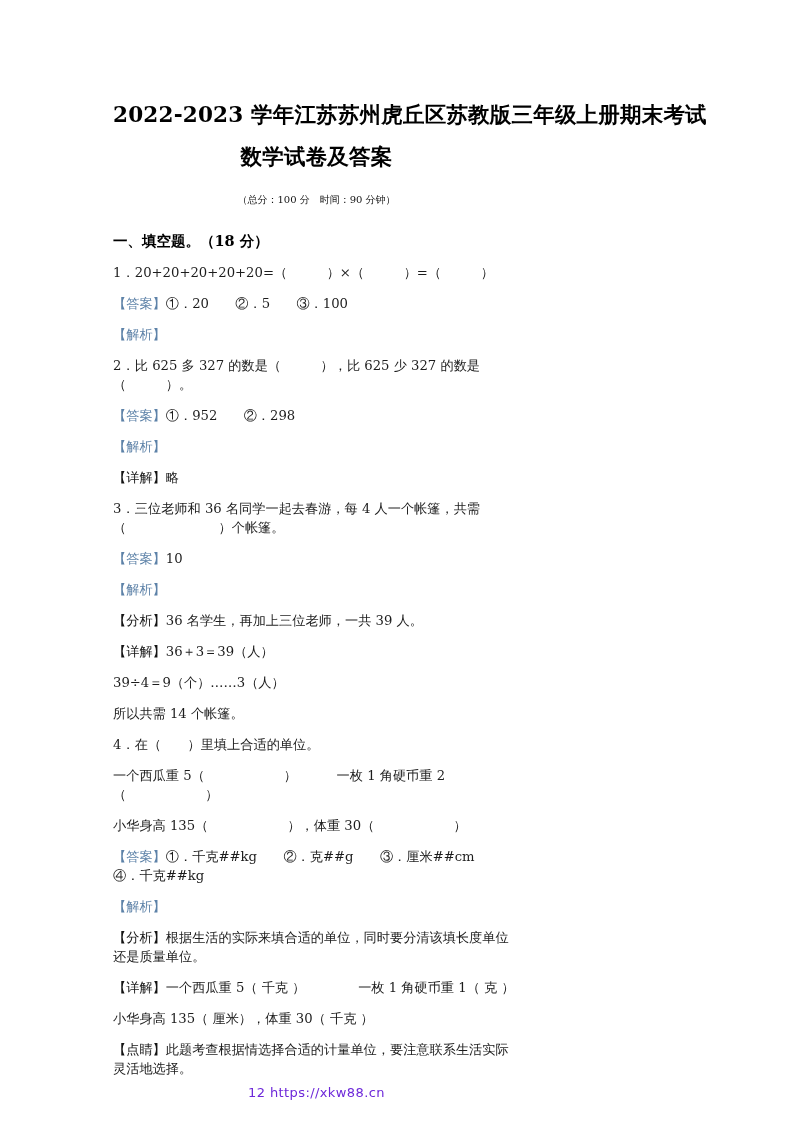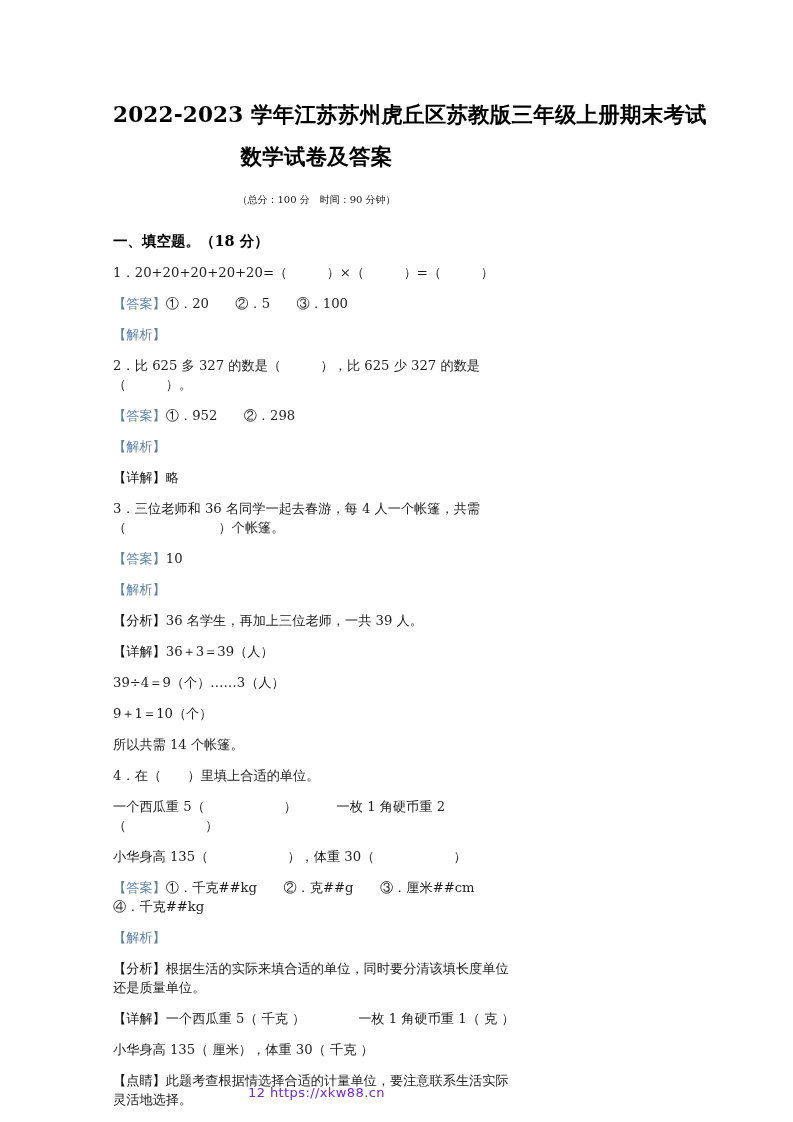--- a/index.html
+++ b/index.html
@@ -107,21 +107,20 @@
   <div class="line"><span class="marker">【答案】</span><span>①．952　　②．298</span></div>
   <div class="line"><span class="marker">【解析】</span></div>
   <div class="line"><span class="marker-black">【详解】</span><span>略</span></div>
 
   <div class="line"><span class="qnum">3．</span><span>三位老师和 36 名同学一起去春游，每 4 人一个帐篷，共需（　　　　　　　）个帐篷。</span></div>
   <div class="line"><span class="marker">【答案】</span><span>10</span></div>
   <div class="line"><span class="marker">【解析】</span></div>
   <div class="line"><span class="marker-black">【分析】</span><span>36 名学生，再加上三位老师，一共 39 人。</span></div>
   <div class="line"><span class="marker-black">【详解】</span><span>36＋3＝39（人）</span></div>
   <div class="line">39÷4＝9（个）……3（人）</div>
-  <div class="line">9＋1＝10（个）</div>
   <div class="line">所以共需 14 个帐篷。</div>
 
   <div class="line"><span class="qnum">4．</span><span>在（　　）里填上合适的单位。</span></div>
   <div class="line">一个西瓜重 5（　　　　　　）　　　一枚 1 角硬币重 2（　　　　　　）</div>
   <div class="line">小华身高 135（　　　　　　），体重 30（　　　　　　）</div>
   <div class="line"><span class="marker">【答案】</span><span>①．千克##kg　　②．克##g　　③．厘米##cm　　④．千克##kg</span></div>
   <div class="line"><span class="marker">【解析】</span></div>
   <div class="line"><span class="marker-black">【分析】</span><span>根据生活的实际来填合适的单位，同时要分清该填长度单位还是质量单位。</span></div>
   <div class="line"><span class="marker-black">【详解】</span><span>一个西瓜重 5（ 千克 ）　　　　一枚 1 角硬币重 1（ 克 ）</span></div>
   <div class="line">小华身高 135（ 厘米），体重 30（ 千克 ）</div>

